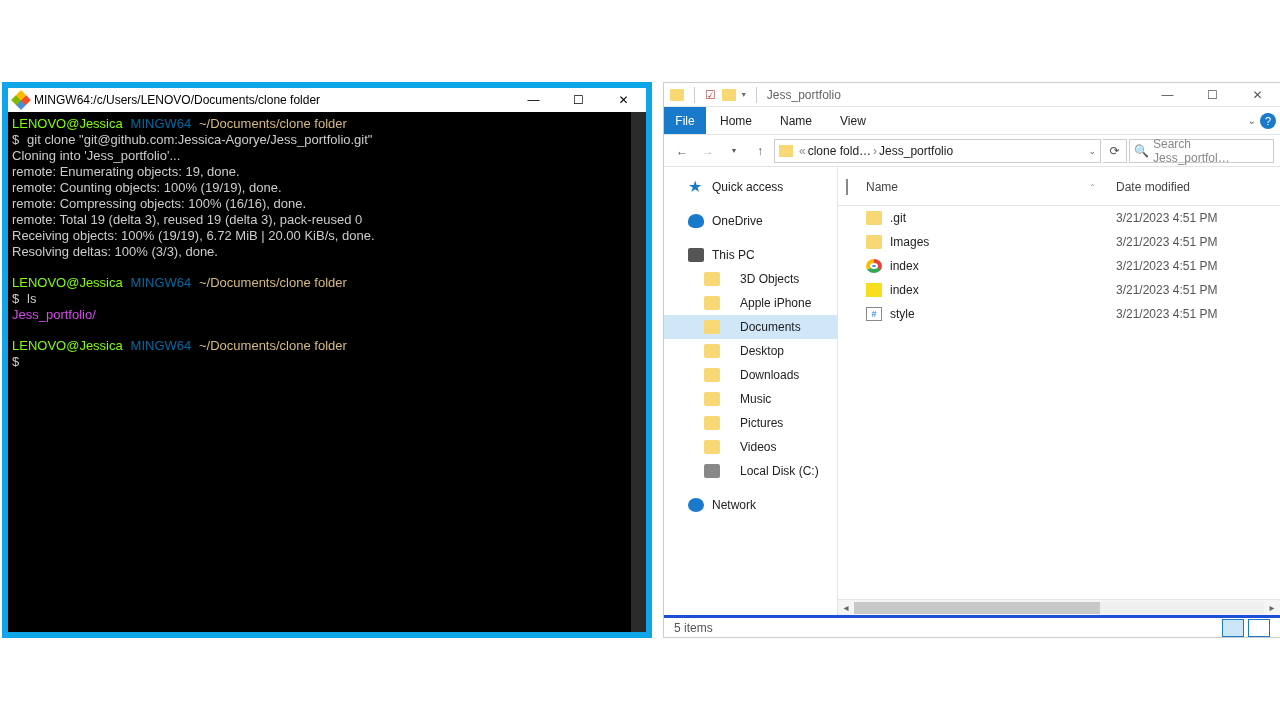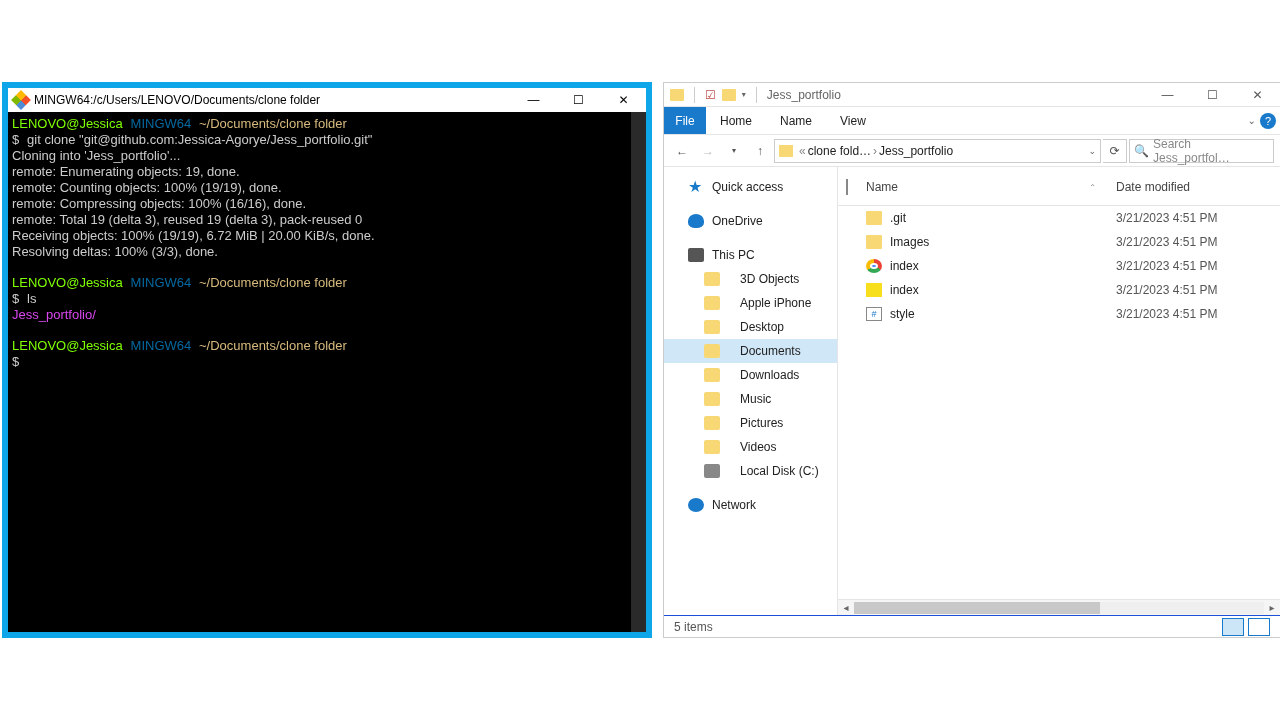--- a/index.html
+++ b/index.html
@@ -99,21 +99,21 @@
   .fic.js   { background: #f7df1e; }
   .fic.css  { background: #fff; border:1px solid #888; position: relative; }
   .fic.css::after { content:"#"; position:absolute; inset:0; font-size:9px; color:#1979ca; text-align:center; line-height:12px;}
 
   .ex-hscroll { height: 16px; border-top: 1px solid #e5e5e5; background: #f5f5f5;
                 display: flex; align-items: center; }
   .ex-hscroll .harrow { width: 16px; text-align:center; color:#666; font-size:10px; cursor:pointer;}
   .ex-hscroll .htrack { flex:1; height:12px; background:#efefef; position:relative; }
   .ex-hscroll .hthumb { position:absolute; left:0; top:0; height:12px; width:60%; background:#c8c8c8; }
 
-  .ex-status { height: 22px; border-top: 1px solid #1d4ed8; display: flex; align-items: center;
+  .ex-status { height: 22px; border-top: 3px solid #1d4ed8; display: flex; align-items: center;
                padding: 0 10px; font-size: 12px; color: #555; }
   .ex-status .viewbtn { width: 22px; height: 18px; border:1px solid #1979ca; margin-left:4px;
                         display:inline-block; cursor:pointer; }
   .ex-status .viewbtn.sel { background:#cde6f7; }
   .ex-status .spacer { flex: 1; }
 </style>
 </head>
 <body>
 
 <div class="canvas">
@@ -217,27 +217,27 @@
             <span>This PC</span>
           </div>
           <div class="nav-item child">
               <span class="nic folder"></span>
               <span>3D Objects</span>
             </div>
           <div class="nav-item child">
               <span class="nic folder"></span>
               <span>Apple iPhone</span>
             </div>
+          <div class="nav-item child sel">
+              <span class="nic folder"></span>
+              <span>Documents</span>
+            </div>
           <div class="nav-item child">
               <span class="nic folder"></span>
               <span>Desktop</span>
-            </div>
-          <div class="nav-item child sel">
-              <span class="nic folder"></span>
-              <span>Documents</span>
             </div>
           <div class="nav-item child">
               <span class="nic folder"></span>
               <span>Downloads</span>
             </div>
           <div class="nav-item child">
               <span class="nic folder"></span>
               <span>Music</span>
             </div>
           <div class="nav-item child">

